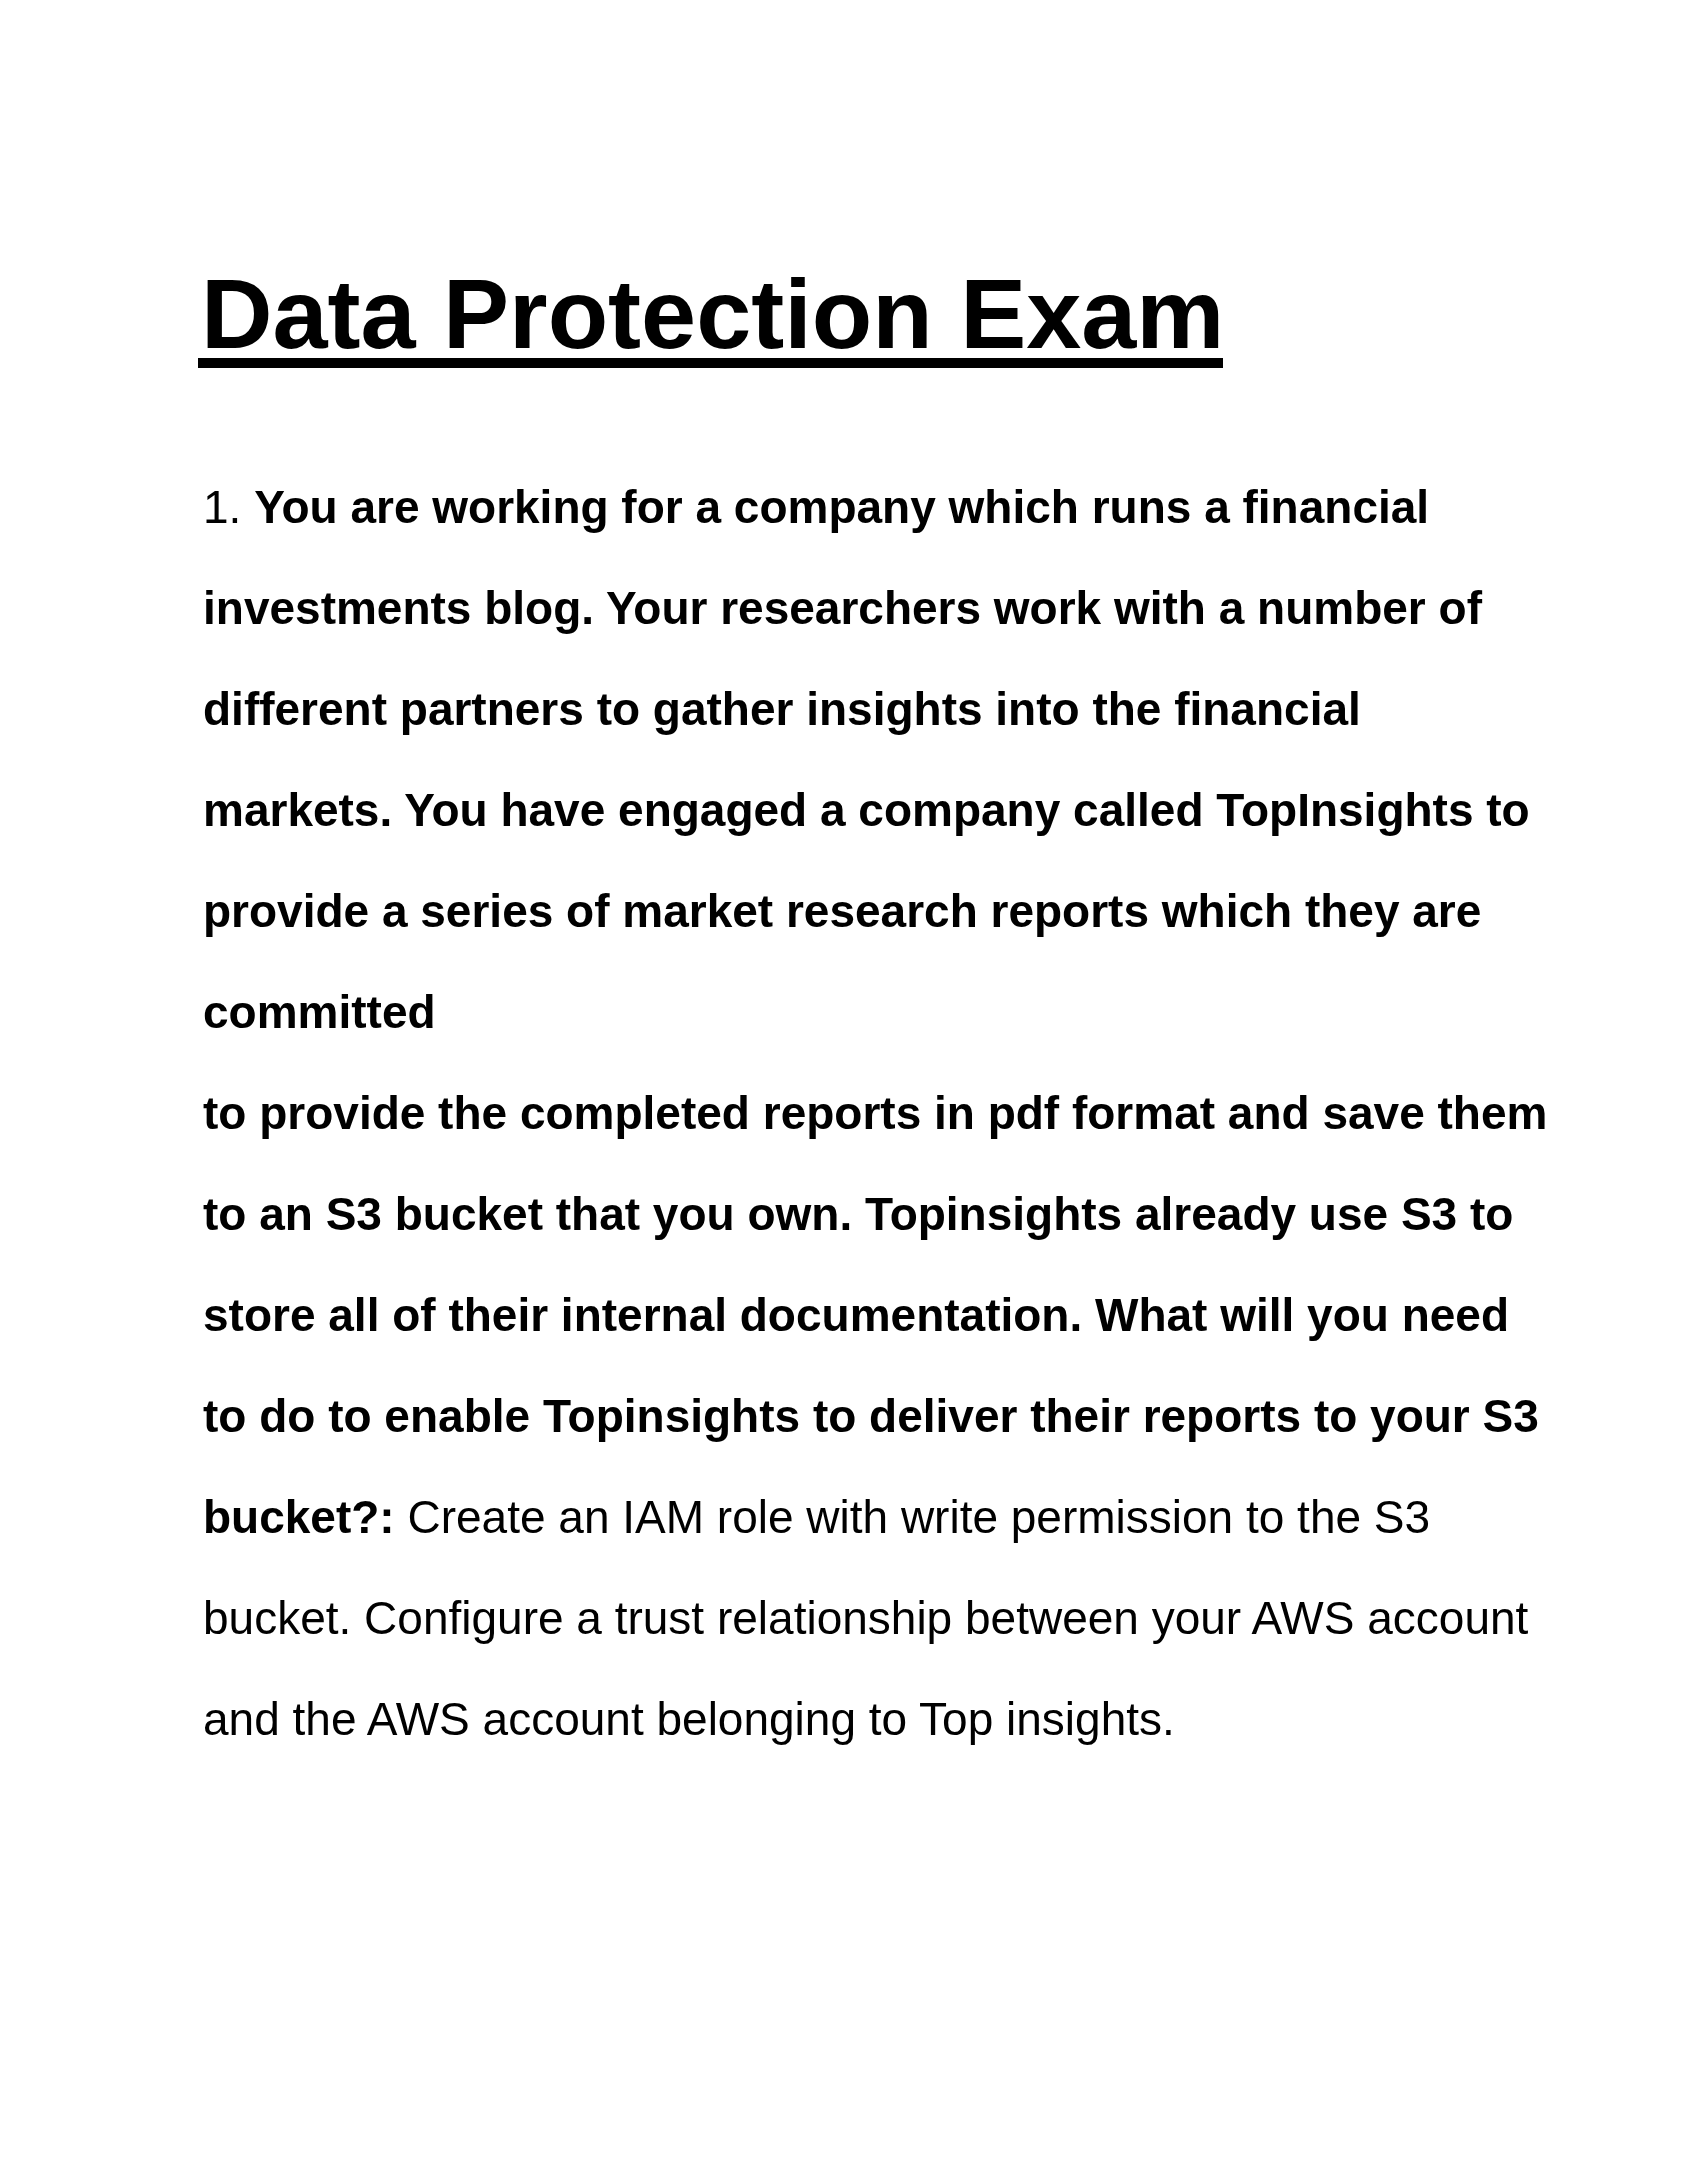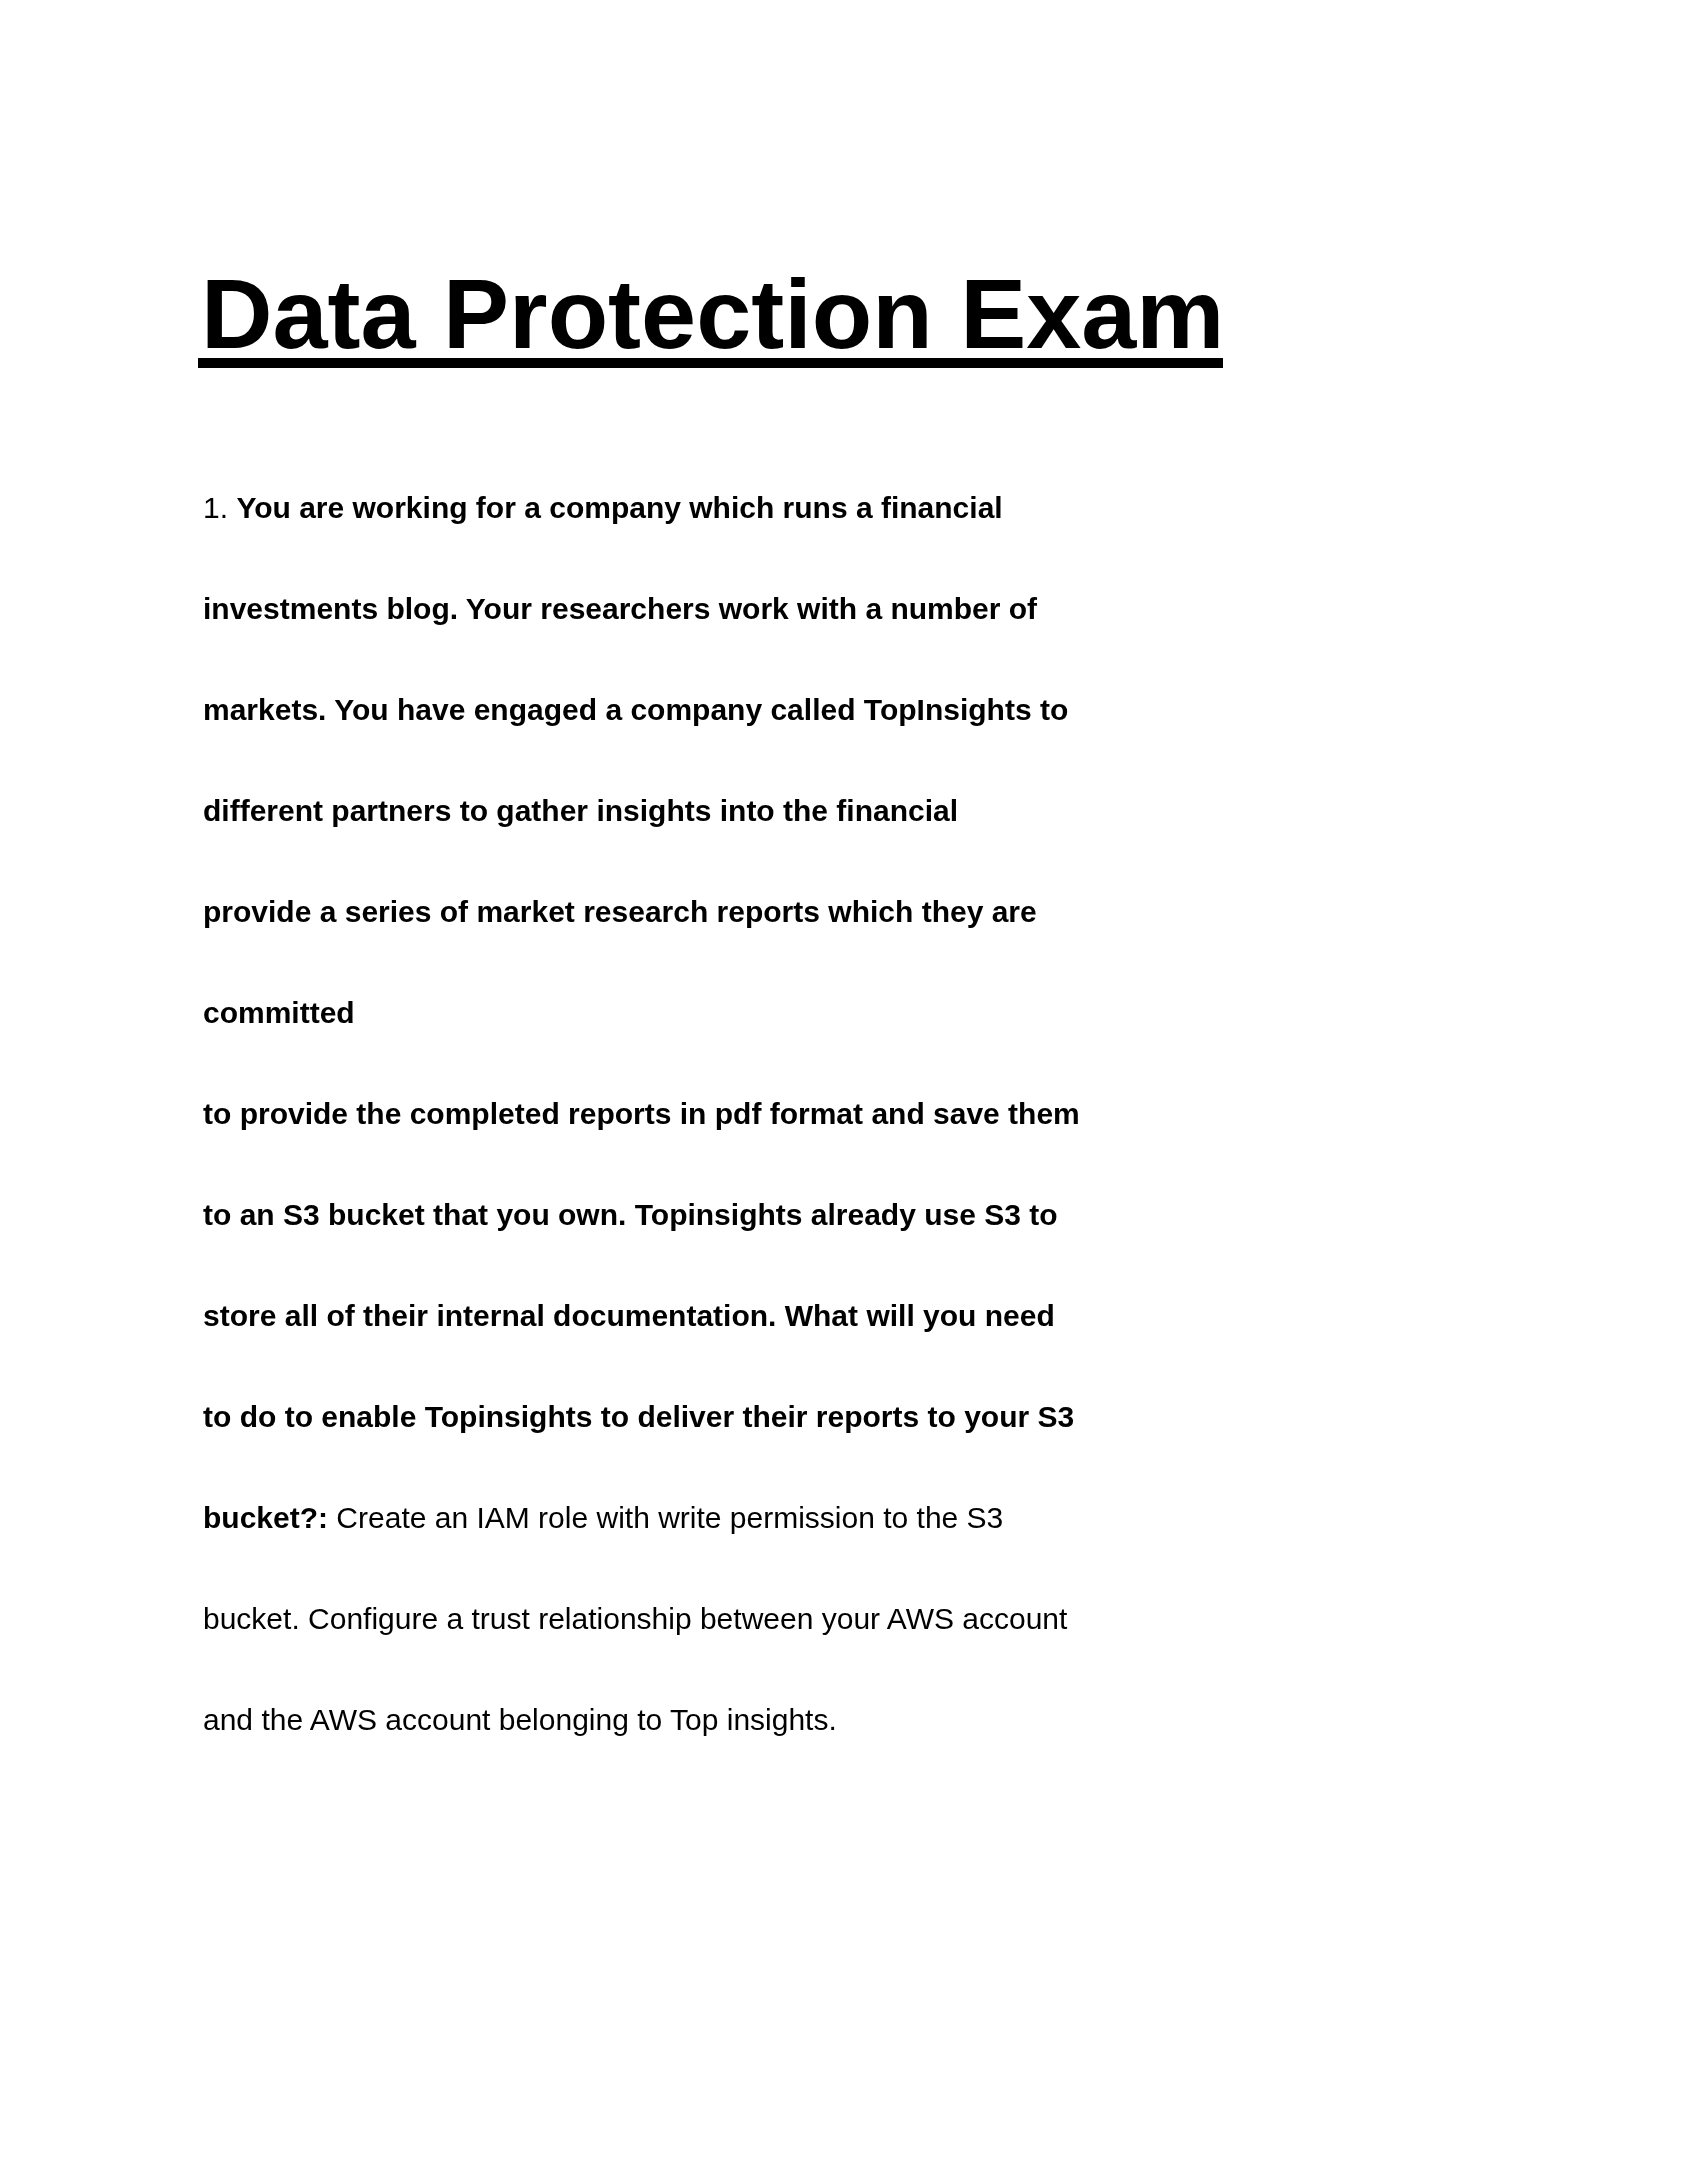--- a/index.html
+++ b/index.html
@@ -39,43 +39,43 @@
       left: 198px;
       top: 358px;
       width: 1025px;
       height: 10px;
       background: #000000;
     }
     .body {
       position: absolute;
       left: 203px;
       top: 457px;
-      font-size: 30px;
+      font-size: 46px;
       line-height: 101px;
     }
     .line {
       white-space: nowrap;
       height: 101px;
     }
     .b { font-weight: bold; }
     .r { font-weight: normal; }
   </style>
 </head>
 <body>
 
 <div class="page">
 
   <h1 class="title">Data Protection Exam</h1>
   <div class="title-underline"></div>
 
   <div class="body">
     <div class="line"><span class="r">1.</span> <span class="b">You are working for a company which runs a financial</span></div>
     <div class="line"><span class="b">investments blog. Your researchers work with a number of</span></div>
+    <div class="line"><span class="b">different partners to gather insights into the financial</span></div>
     <div class="line"><span class="b">markets. You have engaged a company called TopInsights to</span></div>
-    <div class="line"><span class="b">different partners to gather insights into the financial</span></div>
     <div class="line"><span class="b">provide a series of market research reports which they are</span></div>
     <div class="line"><span class="b">committed</span></div>
     <div class="line"><span class="b">to provide the completed reports in pdf format and save them</span></div>
     <div class="line"><span class="b">to an S3 bucket that you own. Topinsights already use S3 to</span></div>
     <div class="line"><span class="b">store all of their internal documentation. What will you need</span></div>
     <div class="line"><span class="b">to do to enable Topinsights to deliver their reports to your S3</span></div>
     <div class="line"><span class="b">bucket?:</span><span class="r"> Create an IAM role with write permission to the S3</span></div>
     <div class="line"><span class="r">bucket. Configure a trust relationship between your AWS account</span></div>
     <div class="line"><span class="r">and the AWS account belonging to Top insights.</span></div>
   </div>

